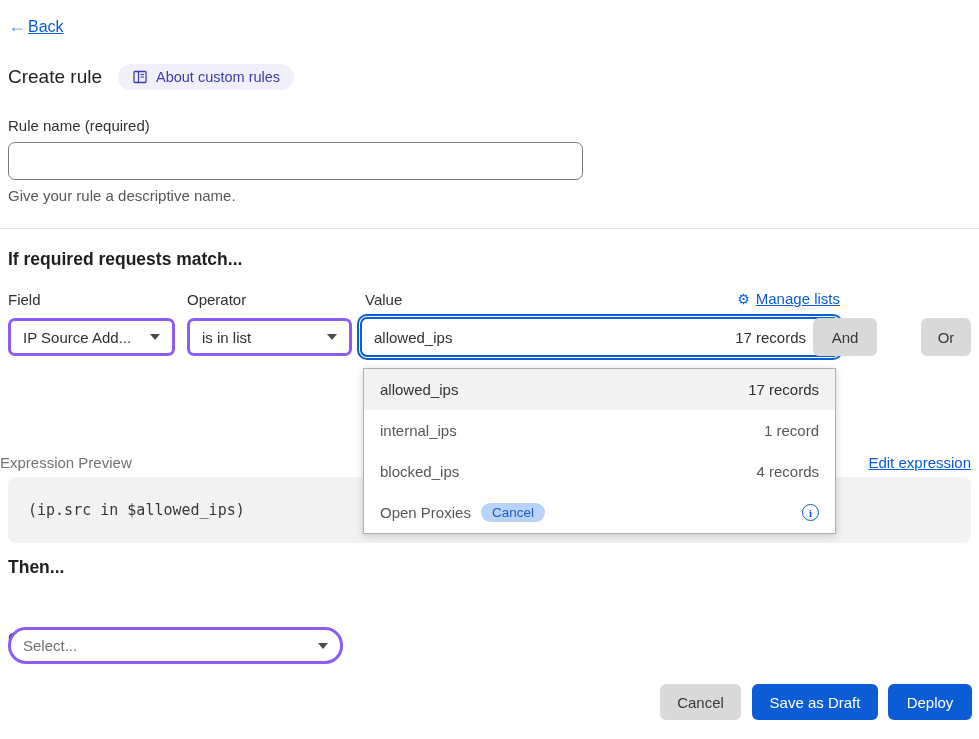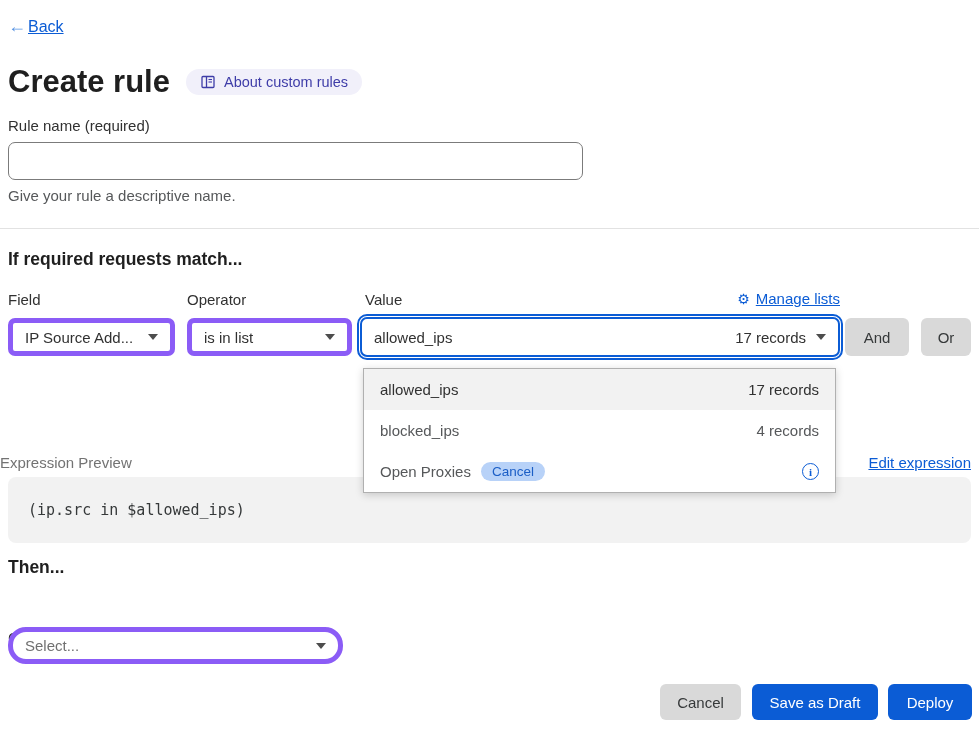--- a/index.html
+++ b/index.html
@@ -13,21 +13,21 @@
     overflow: hidden;
   }
   a, .link { color:#0b5cd5; text-decoration: underline; cursor: pointer; }
 
   
   .back { position:absolute; left:8px; top:16px; font-size:16px; display:flex; align-items:center; gap:2px; }
   .back .arrow { color:#5b96e4; text-decoration:none; font-size:18px; }
 
   
   .title-row { position:absolute; left:8px; top:64px; display:flex; align-items:center; gap:16px; }
-  .title-row h1 { font-size:31px; font-weight:700; color:#1f1f1f; }
+  .title-row h1 { font-size:19px; font-weight:400; color:#1f1f1f; }
   .about-badge {
     display:flex; align-items:center; gap:8px;
     background:#f1f0fa; color:#3e3ca8;
     border-radius:15px; padding:5px 14px; font-size:14.5px; cursor:pointer;
   }
   .about-badge svg { display:block; }
 
   
   .label { position:absolute; font-size:15px; color:#313131; }
   .rule-name-label { left:8px; top:117px; }
@@ -47,42 +47,42 @@
   .field-label { left:8px; top:291px; }
   .operator-label { left:187px; top:291px; }
   .value-label { left:365px; top:291px; }
 
   .manage-lists { position:absolute; top:290px; right:139px; font-size:15px; display:flex; gap:6px; align-items:center; }
   .manage-lists .gear { text-decoration:none; font-size:14px; color:#0b5cd5; }
 
   
   .select-box {
     position:absolute; height:38px; background:#fff;
-    border:5px solid #8b5cf6; border-radius:7px;
+    border:3px solid #8b5cf6; border-radius:7px;
     display:flex; align-items:center; justify-content:space-between;
     padding:0 12px; font-size:15px; cursor:pointer;
   }
   .caret {
     width:0; height:0; border-left:5px solid transparent; border-right:5px solid transparent;
     border-top:6px solid #4d4d4d; margin-left:10px; flex:none;
   }
   .field-select { left:8px; top:318px; width:167px; }
   .operator-select { left:187px; top:318px; width:165px; }
   .value-select {
     left:360px; top:317px; width:480px; height:40px;
     border:2px solid #0b5cd5; outline:2px solid #0b5cd5; outline-offset:1px;
   }
   .value-select .right { display:flex; align-items:center; color:#313131; }
 
   .pill-btn {
     position:absolute; top:318px; height:38px; background:#d9d9d9; border:none;
     border-radius:6px; font-size:15px; color:#36393a; cursor:pointer;
     font-family:"Liberation Sans",sans-serif;
   }
-  .and-btn { left:845px; width:64px; }
+  .and-btn { left:813px; width:64px; }
   .or-btn { left:921px; width:50px; }
 
   
   .dropdown {
     position:absolute; left:363px; top:368px; width:473px;
     background:#fff; border:1px solid #b0b0b0;
     box-shadow:0 2px 8px rgba(0,0,0,.18); z-index:20;
   }
   .dd-row {
     height:41px; display:flex; align-items:center; justify-content:space-between;
@@ -184,20 +184,24 @@
 
   <button class="pill-btn and-btn">And</button>
   <button class="pill-btn or-btn">Or</button>
 
   <div class="dropdown">
     <div class="dd-row selected">
       <span>allowed_ips</span>
       <span>17 records</span>
     </div>
     <div class="dd-row">
+      <span>internal_ips</span>
+      <span>1 record</span>
+    </div>
+    <div class="dd-row">
       <span>blocked_ips</span>
       <span>4 records</span>
     </div>
     <div class="dd-row">
       <span class="dd-left">
         <span>Open Proxies</span>
         <span class="managed-badge">Cancel</span>
       </span>
       <span class="info-icon">i</span>
     </div>

